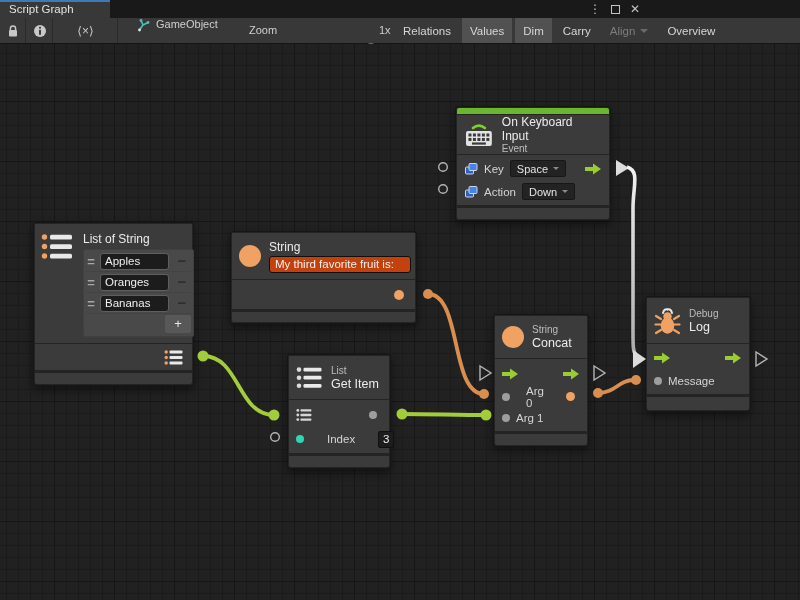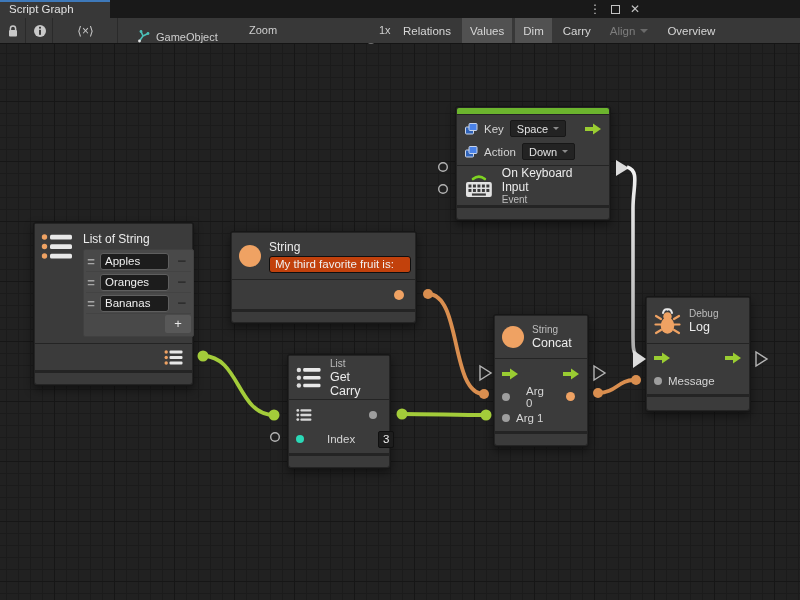--- a/index.html
+++ b/index.html
@@ -12,21 +12,21 @@
   .tabbar { position:absolute; left:0; top:0; width:644px; height:18px; background:#191919; }
   .tab { position:absolute; left:0; top:0; width:110px; height:18px; background:#383838;
          border-top:2px solid #3E79BA; color:#e2e2e2; font-size:11.5px; line-height:15px; padding-left:9px; }
   .wincontrols { position:absolute; right:4px; top:0; height:18px; display:flex; align-items:center; gap:10px; color:#c3c3c3; }
   .wc { font-size:12px; line-height:18px; cursor:default; }
   .wc-box { width:9px; height:9px; border:1.5px solid #c3c3c3; }
 
   
   .toolbar { position:absolute; left:0; top:18px; width:800px; height:26px; background:#383838; border-bottom:1px solid #141414; }
   .tbtn { position:absolute; top:0; height:25px; display:flex; align-items:center; justify-content:center; border-right:1px solid #2a2a2a; color:#c9c9c9; }
-  .gobj { position:absolute; left:136px; top:0; height:25px; display:flex; align-items:flex-end; gap:6px; color:#cfcfcf; font-size:11px; }
+  .gobj { position:absolute; left:136px; top:0; height:25px; display:flex; align-items:flex-start; gap:6px; color:#cfcfcf; font-size:11px; }
   .zlabel { position:absolute; left:249px; top:6px; font-size:11px; color:#cfcfcf; }
   .ztrack { position:absolute; left:285px; top:30px; width:87px; height:2px; background:#7f7f7f; border-radius:1px; }
   .zthumb { position:absolute; right:-5px; top:-5px; width:12px; height:12px; border-radius:50%; background:#b9b9b9; border:1px solid #6e6e6e; }
   .zval { position:absolute; left:379px; top:6px; font-size:11px; color:#cfcfcf; }
   .tb-buttons { position:absolute; left:395px; top:0; right:0; height:25px; display:flex; gap:3px; overflow:hidden; }
   .btn { height:25px; padding:0 8px; display:flex; align-items:center; gap:5px; font-size:11.5px; color:#d6d6d6; background:#383838; white-space:nowrap;text-align:right; }
   .btn.active { background:#515151; }
   .btn.disabled { color:#7d7d7d; }
   .caret { width:0; height:0; border:4px solid transparent; border-top-color:#8a8a8a; margin-top:4px; }
   .btn.disabled .caret { border-top-color:#6a6a6a; }
@@ -147,47 +147,20 @@
           <span>Overview</span>
         </div>
 
     </div>
   </div>
 
   <div class="canvas">
 
     <div class="node" style="left:455px;top:62px;width:156px;">
       <div class="event-bar" style="background:#6CB52E;"></div>
-      <div class="sec" style="padding:2px 0;">
-        <div class="row" style="height:23px;">
-          <svg width="14" height="14" viewBox="0 0 14 14">
-            <rect x="1.5" y="5" width="8" height="7" rx="1" fill="#2E62B8" stroke="#c8d4ea" stroke-width="1"></rect>
-            <rect x="5" y="1.5" width="8" height="7" rx="1" fill="#4A82E8" stroke="#c8d4ea" stroke-width="1"></rect>
-          </svg>
-          <span class="lbl">Key</span>
-          <span class="dd">
-            <span>Space</span>
-            <span class="caret"></span>
-          </span>
-          <svg class="farrow mla" width="17" height="12" viewBox="0 0 17 12">
-            <path d="M0 4 L8 4 L8 0.5 L16 6 L8 11.5 L8 8 L0 8 Z" fill="#9ACD32"></path>
-          </svg>
-        </div>
-        <div class="row" style="height:23px;">
-          <svg width="14" height="14" viewBox="0 0 14 14">
-            <rect x="1.5" y="5" width="8" height="7" rx="1" fill="#2E62B8" stroke="#c8d4ea" stroke-width="1"></rect>
-            <rect x="5" y="1.5" width="8" height="7" rx="1" fill="#4A82E8" stroke="#c8d4ea" stroke-width="1"></rect>
-          </svg>
-          <span class="lbl">Action</span>
-          <span class="dd">
-            <span>Down</span>
-            <span class="caret"></span>
-          </span>
-        </div>
-      </div>
       <div class="sec hdr" style="height:39px;">
         <svg width="30" height="27" viewBox="0 0 30 27">
           <path d="M9 7 Q15 2 21 7" fill="none" stroke="#7ED321" stroke-width="2.6" stroke-linecap="round"></path>
           <rect x="2" y="10" width="26" height="15" rx="2" fill="#e3e3e3"></rect>
           <g fill="#3a3a3a">
             <rect x="4.5" y="12.5" width="3" height="3"></rect>
               <rect x="9" y="12.5" width="3" height="3"></rect>
               <rect x="13.5" y="12.5" width="3" height="3"></rect>
               <rect x="18" y="12.5" width="3" height="3"></rect>
               <rect x="22.5" y="12.5" width="3" height="3"></rect>
@@ -195,20 +168,47 @@
               <rect x="9" y="17" width="3" height="3"></rect>
               <rect x="13.5" y="17" width="3" height="3"></rect>
               <rect x="18" y="17" width="3" height="3"></rect>
               <rect x="22.5" y="17" width="3" height="3"></rect>
             <rect x="8" y="21.5" width="14" height="2.2"></rect>
           </g>
         </svg>
         <div>
           <div class="ttl">On Keyboard Input</div>
           <div class="cat">Event</div>
+        </div>
+      </div>
+      <div class="sec" style="padding:2px 0;">
+        <div class="row" style="height:23px;">
+          <svg width="14" height="14" viewBox="0 0 14 14">
+            <rect x="1.5" y="5" width="8" height="7" rx="1" fill="#2E62B8" stroke="#c8d4ea" stroke-width="1"></rect>
+            <rect x="5" y="1.5" width="8" height="7" rx="1" fill="#4A82E8" stroke="#c8d4ea" stroke-width="1"></rect>
+          </svg>
+          <span class="lbl">Key</span>
+          <span class="dd">
+            <span>Space</span>
+            <span class="caret"></span>
+          </span>
+          <svg class="farrow mla" width="17" height="12" viewBox="0 0 17 12">
+            <path d="M0 4 L8 4 L8 0.5 L16 6 L8 11.5 L8 8 L0 8 Z" fill="#9ACD32"></path>
+          </svg>
+        </div>
+        <div class="row" style="height:23px;">
+          <svg width="14" height="14" viewBox="0 0 14 14">
+            <rect x="1.5" y="5" width="8" height="7" rx="1" fill="#2E62B8" stroke="#c8d4ea" stroke-width="1"></rect>
+            <rect x="5" y="1.5" width="8" height="7" rx="1" fill="#4A82E8" stroke="#c8d4ea" stroke-width="1"></rect>
+          </svg>
+          <span class="lbl">Action</span>
+          <span class="dd">
+            <span>Down</span>
+            <span class="caret"></span>
+          </span>
         </div>
       </div>
       <div class="footer"></div>
     </div>
 
     <div class="node" style="left:33px;top:178px;width:161px;">
       <div class="sec" style="padding:7px 5px 2px 6px;">
         <div style="display:flex;gap:9px;">
           <svg width="33" height="28" viewBox="0 0 33 28" style="flex:0 0 auto;margin-top:2px;">
             <g>
@@ -281,21 +281,21 @@
             <circle cx="3" cy="3.6" r="2.3" fill="#dcdcdc"></circle>
               <rect x="7.5" y="1.7" width="18" height="3.8" rx="1.3" fill="#e9e9e9"></rect>
             <circle cx="3" cy="11.7" r="2.3" fill="#dcdcdc"></circle>
               <rect x="7.5" y="9.8" width="18" height="3.8" rx="1.3" fill="#e9e9e9"></rect>
             <circle cx="3" cy="19.8" r="2.3" fill="#dcdcdc"></circle>
               <rect x="7.5" y="17.9" width="18" height="3.8" rx="1.3" fill="#e9e9e9"></rect>
           </g>
         </svg>
         <div>
           <div class="cat">List</div>
-          <div class="ttl big">Get Carry</div>
+          <div class="ttl big">Get Item</div>
         </div>
       </div>
       <div class="sec" style="padding:2px 0;">
         <div class="row" style="height:25px;">
           <svg width="16" height="14" viewBox="0 0 16 14">
             <g>
               <circle cx="1.8" cy="2.4" r="1.4" fill="#d6d6d6"></circle>
                 <rect x="4.4" y="1.2" width="11" height="2.4" rx="0.8" fill="#d6d6d6"></rect>
               <circle cx="1.8" cy="7" r="1.4" fill="#d6d6d6"></circle>
                 <rect x="4.4" y="5.8" width="11" height="2.4" rx="0.8" fill="#d6d6d6"></rect>

